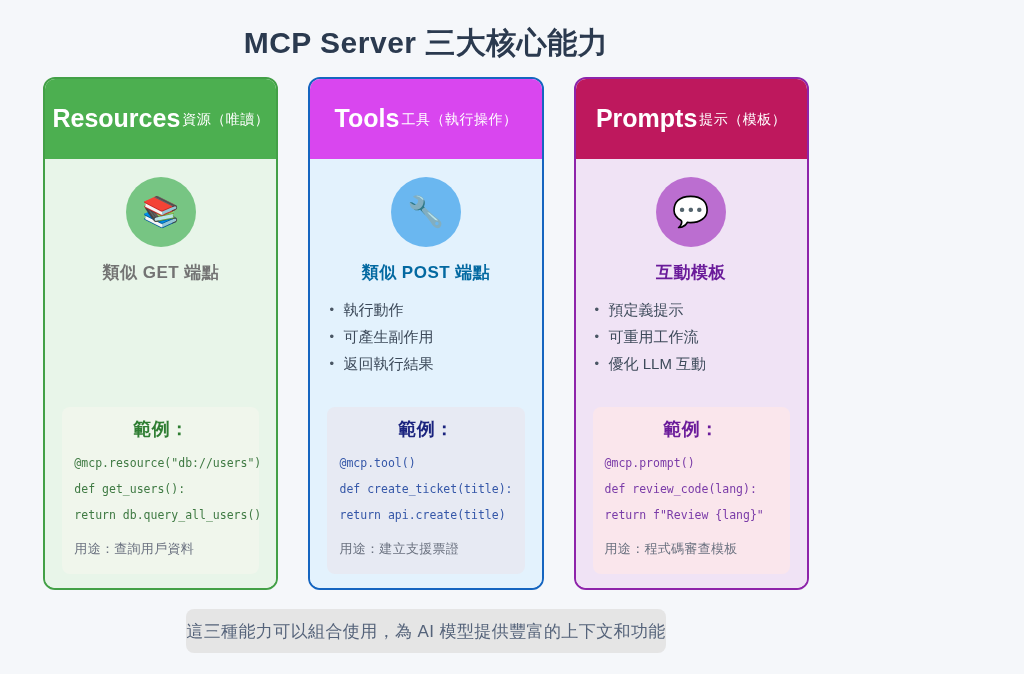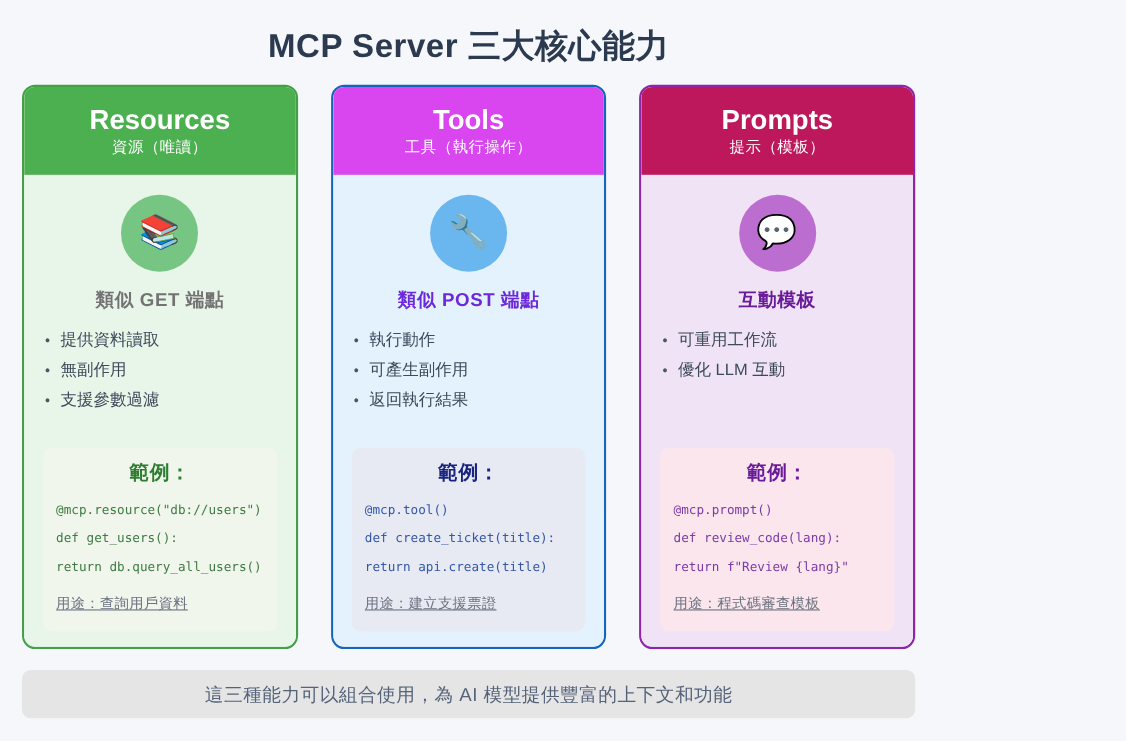--- a/index.html
+++ b/index.html
@@ -16,20 +16,21 @@
     font-family: "Liberation Sans", "DejaVu Sans", sans-serif;
     color: #2d3a4a;
   }
 
   .page {
     width: 852px;
     height: 674px;
     padding: 0 20px;
     display: flex;
     flex-direction: column;
+    align-items: center;
   }
 
   
   .page-title {
     text-align: center;
     font-size: 30px;
     font-weight: bold;
     letter-spacing: 0.5px;
     color: #2b3a4f;
     margin-top: 8px;
@@ -50,21 +51,21 @@
     overflow: hidden;
     display: flex;
     flex-direction: column;
     border: 2px solid transparent;
     background: #fff;
   }
 
   .card-header {
     height: 80px;
     display: flex;
-    flex-direction: column;
+    flex-direction: row;
     align-items: center;
     justify-content: center;
     color: #ffffff;
     gap: 2px;
   }
   .card-header .en {
     font-size: 25px;
     font-weight: bold;
     line-height: 1.1;
   }
@@ -145,39 +146,38 @@
     line-height: 26px;
   }
   .code-lines div { white-space: nowrap; }
 
   .usage {
     margin-top: 12px;
     font-size: 13px;
     color: #6b7280;
     letter-spacing: 0.3px;
     white-space: nowrap;
-    text-decoration: underline;
   }
 
   
   .theme-green { border-color: #43a047; }
   .theme-green .card-header { background: #4caf50; }
   .theme-green .card-body { background: #e8f5e9; }
   .theme-green .icon-circle { background: #77c583; }
   .theme-green .subtitle { color: #737373; }
   .theme-green .code-panel { background: #f0f6ec; }
   .theme-green .code-title { color: #2e7d32; }
   .theme-green .code-lines { color: #3f7a43; }
 
   
   .theme-blue { border-color: #1565c0; }
   .theme-blue .card-header { background: #d946ef; }
   .theme-blue .card-body { background: #e3f2fd; }
   .theme-blue .icon-circle { background: #6ab7f0; }
-  .theme-blue .subtitle { color: #6d28d9; }
+  .theme-blue .subtitle { color: #0369a1; }
   .theme-blue .code-panel { background: #e7eaf3; }
   .theme-blue .code-title { color: #1a237e; }
   .theme-blue .code-lines { color: #3557a8; }
 
   
   .theme-purple { border-color: #8e24aa; }
   .theme-purple .card-header { background: #be185d; }
   .theme-purple .card-body { background: #f0e3f5; }
   .theme-purple .icon-circle { background: #bb6ed0; }
   .theme-purple .subtitle { color: #6a1b9a; }
@@ -211,25 +211,20 @@
     <section class="card theme-green">
       <div class="card-header">
         <div class="en">Resources</div>
         <div class="zh">資源（唯讀）</div>
       </div>
       <div class="card-body">
         <div class="icon-wrap">
           <div class="icon-circle">📚</div>
         </div>
         <div class="subtitle">類似 GET 端點</div>
-        <ul class="bullets">
-          <li>提供資料讀取</li>
-          <li>無副作用</li>
-          <li>支援參數過濾</li>
-        </ul>
         <div class="code-panel">
           <div class="code-title">範例：</div>
           <div class="code-lines">
             <div>@mcp.resource("db://users")</div>
             <div>def get_users():</div>
             <div>return db.query_all_users()</div>
           </div>
           <div class="usage">用途：查詢用戶資料</div>
         </div>
       </div>
@@ -266,20 +261,21 @@
       <div class="card-header">
         <div class="en">Prompts</div>
         <div class="zh">提示（模板）</div>
       </div>
       <div class="card-body">
         <div class="icon-wrap">
           <div class="icon-circle">💬</div>
         </div>
         <div class="subtitle">互動模板</div>
         <ul class="bullets">
+          <li>預定義提示</li>
           <li>可重用工作流</li>
           <li>優化 LLM 互動</li>
         </ul>
         <div class="code-panel">
           <div class="code-title">範例：</div>
           <div class="code-lines">
             <div>@mcp.prompt()</div>
             <div>def review_code(lang):</div>
             <div>return f"Review {lang}"</div>
           </div>

